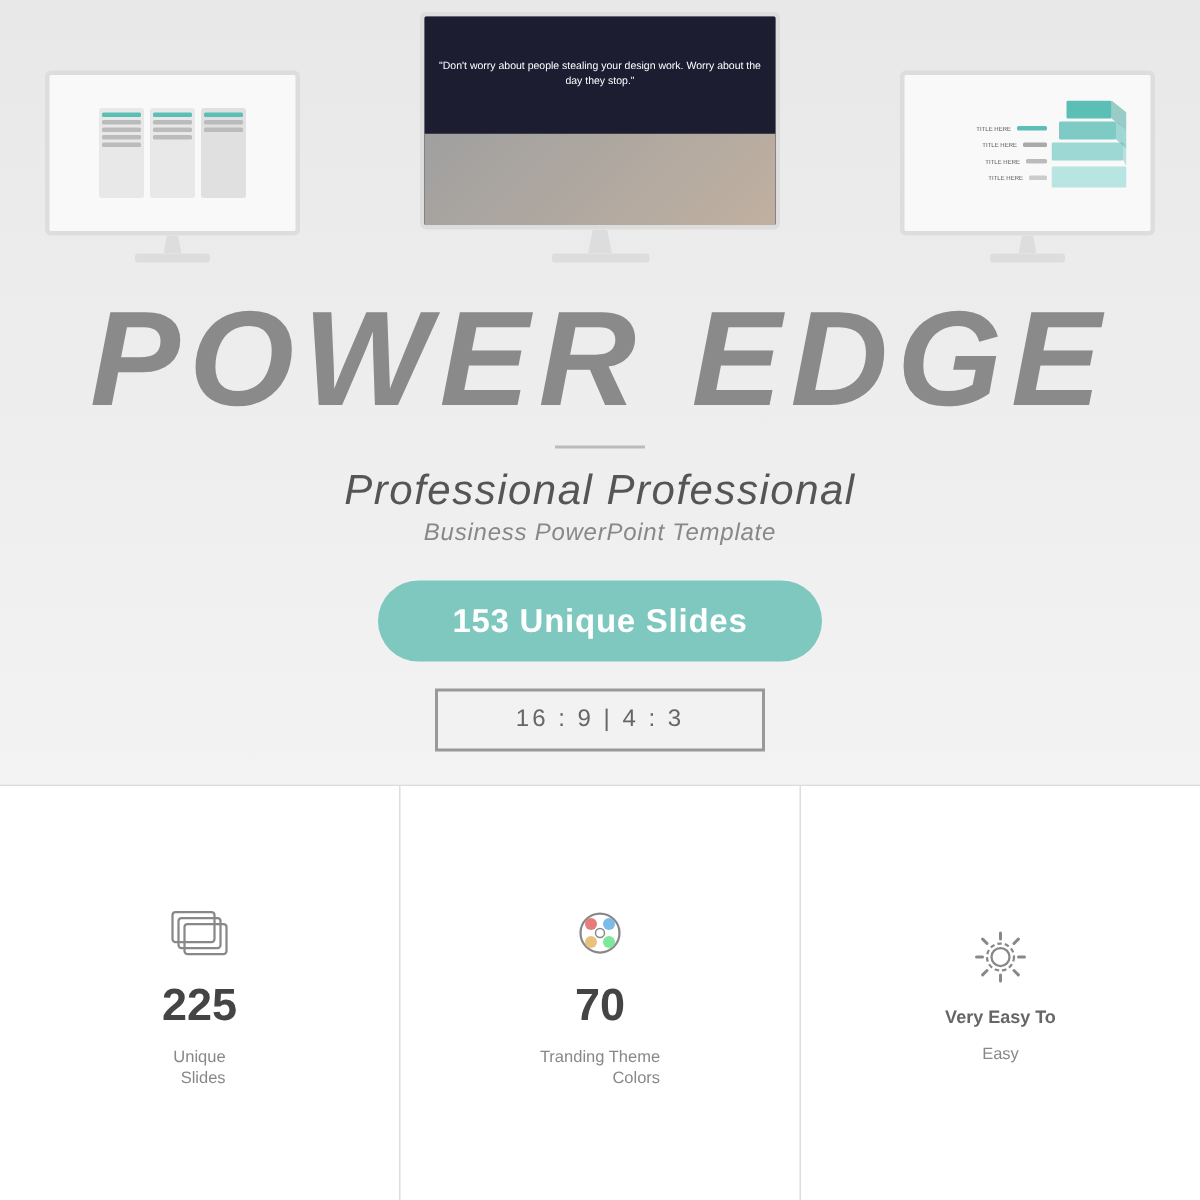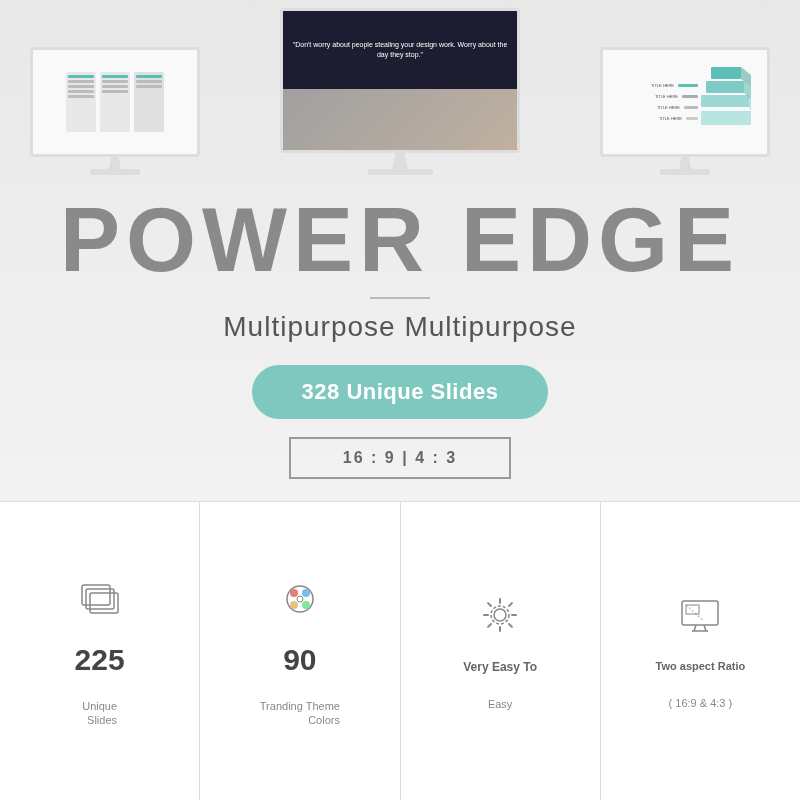--- a/index.html
+++ b/index.html
@@ -203,20 +203,21 @@
     .right-bar {
       height: 3px;
       background: #5bbfb5;
       border-radius: 1px;
     }
 
     
     .title-section {
       text-align: center;
       padding: 20px 40px 0;
+      font-style: italic;
     }
 
     .main-title {
       font-size: 90px;
       font-weight: 900;
       color: #8a8a8a;
       letter-spacing: 6px;
       line-height: 1;
       font-family: 'Arial Black', 'Arial', sans-serif;
       text-transform: uppercase;
@@ -264,42 +265,41 @@
       margin: 18px auto 0;
     }
 
     .ratio-box {
       border: 2px solid #999;
       padding: 10px 52px;
       display: inline-block;
       font-size: 16px;
       color: #666;
       letter-spacing: 2px;
-      font-weight: bold;
     }
 
     
     .stats-section {
       width: 100%;
       margin-top: 22px;
       border-top: 1px solid #ddd;
       display: flex;
       flex: 1;
       background: #fff;
     }
 
     .stat-item {
       flex: 1;
       display: flex;
       flex-direction: column;
       align-items: center;
       justify-content: center;
       padding: 14px 10px 12px;
       border-right: 1px solid #ddd;
-      gap: 24px;
+      gap: 12px;
     }
 
     .stat-item:last-child {
       border-right: none;
     }
 
     .stat-icon {
       width: 44px;
       height: 44px;
       display: flex;
@@ -413,25 +413,26 @@
       </div>
       <div class="monitor-stand"></div>
       <div class="monitor-base" style="width:50px;"></div>
     </div>
 
   </div>
 
   <div class="title-section">
     <div class="main-title">POWER EDGE</div>
     <div class="divider-line"></div>
-    <div class="subtitle-main">Multipurpose Multipurpose</div>
+    <div class="subtitle-main">Professional Professional</div>
+    <div class="subtitle-sub">Business PowerPoint Template</div>
   </div>
 
   <div class="badge-section">
-    <div class="unique-slides-badge">328 Unique Slides</div>
+    <div class="unique-slides-badge">153 Unique Slides</div>
   </div>
 
   <div class="ratio-section">
     <div class="ratio-box">16 : 9  |  4 : 3</div>
   </div>
 
   <div class="stats-section">
 
     <div class="stat-item">
       <div class="stat-icon">
@@ -449,48 +450,33 @@
       <div class="stat-icon">
         <svg width="44" height="44" viewBox="0 0 44 44">
           <circle cx="22" cy="22" r="13" fill="none" stroke="#888" stroke-width="1.5"></circle>
           <circle cx="16" cy="16" r="4" fill="#e87c7c"></circle>
           <circle cx="28" cy="16" r="4" fill="#7cbbe8"></circle>
           <circle cx="16" cy="28" r="4" fill="#e8c27c"></circle>
           <circle cx="28" cy="28" r="4" fill="#7ce89a"></circle>
           <circle cx="22" cy="22" r="3" fill="#fff" stroke="#888" stroke-width="1"></circle>
         </svg>
       </div>
-      <div class="stat-number">90</div>
+      <div class="stat-number">70</div>
       <div class="stat-label">Tranding Theme<br>Colors</div>
     </div>
 
 
     <div class="stat-item">
       <div class="stat-icon">
         <svg width="44" height="44" viewBox="0 0 44 44">
           <circle cx="22" cy="22" r="6" fill="none" stroke="#888" stroke-width="1.5"></circle>
           <path d="M22 6 L22 10 M22 34 L22 38 M6 22 L10 22 M34 22 L38 22 M10.1 10.1 L13 13 M31 31 L33.9 33.9 M33.9 10.1 L31 13 M13 31 L10.1 33.9" stroke="#888" stroke-width="2" stroke-linecap="round"></path>
           <circle cx="22" cy="22" r="9" fill="none" stroke="#888" stroke-width="1.5" stroke-dasharray="3,2"></circle>
         </svg>
       </div>
       <div class="stat-number" style="font-size:12px; color:#666; font-weight:700; text-align:center;">Very Easy To</div>
       <div class="stat-label">Easy</div>
     </div>
 
-    <div class="stat-item">
-      <div class="stat-icon">
-        <svg width="44" height="44" viewBox="0 0 44 44">
-          <rect x="4" y="8" width="36" height="24" rx="2" fill="none" stroke="#888" stroke-width="1.5"></rect>
-          <line x1="18" y1="32" x2="16" y2="38" stroke="#888" stroke-width="1.5"></line>
-          <line x1="26" y1="32" x2="28" y2="38" stroke="#888" stroke-width="1.5"></line>
-          <line x1="14" y1="38" x2="30" y2="38" stroke="#888" stroke-width="1.5"></line>
-
-          <line x1="8" y1="12" x2="26" y2="28" stroke="#888" stroke-width="1" stroke-dasharray="2,2"></line>
-          <rect x="8" y="12" width="13" height="9" fill="none" stroke="#888" stroke-width="1"></rect>
-        </svg>
-      </div>
-      <div class="stat-number" style="font-size:11px; color:#666; font-weight:600; text-align:center;">Two aspect Ratio</div>
-      <div class="stat-label">( 16:9 &amp; 4:3 )</div>
-    </div>
 
   </div>
 
 </div>
 
 </body></html>

